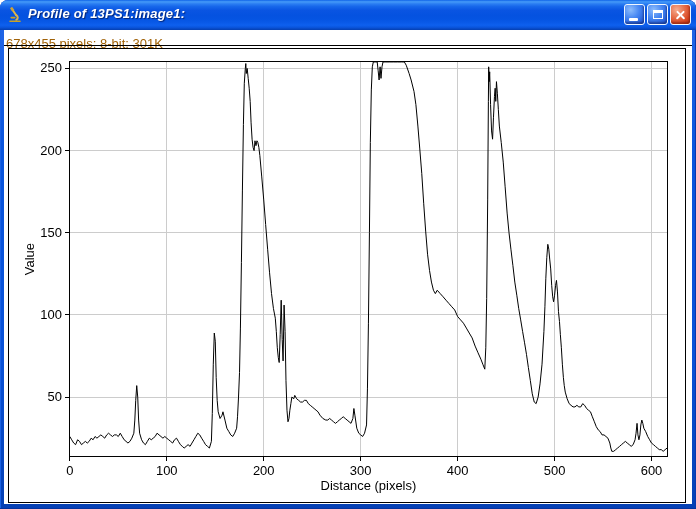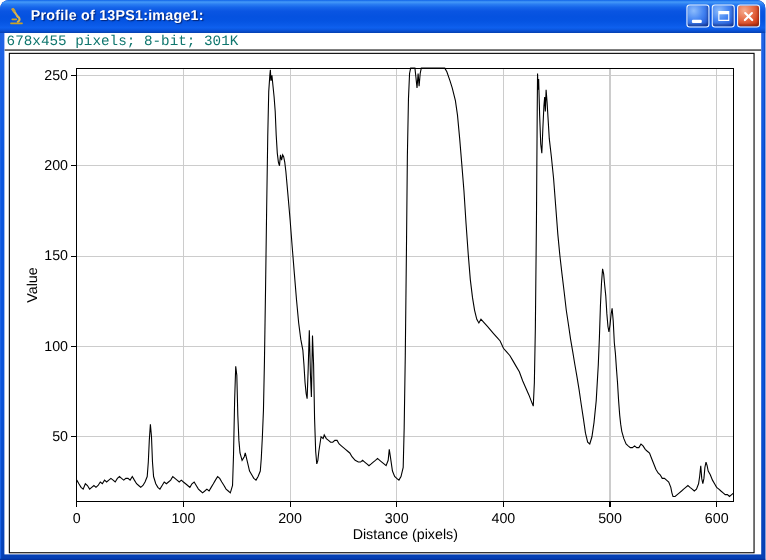--- a/index.html
+++ b/index.html
@@ -14,43 +14,43 @@
   }
   .titlebar{
     position:absolute;left:0;top:0;right:0;height:30px;
     background:linear-gradient(180deg,#0f63e8 0%,#459af8 6%,#2a7df2 13%,#1666ea 22%,#0a55e2 34%,#0552e0 50%,#0554e2 64%,#0a5ae8 76%,#0e60ee 84%,#0a55dd 91%,#0747c0 97%,#053fb0 100%);
     border-radius:8px 8px 0 0;
   }
   .title-icon{position:absolute;left:7px;top:7px;width:16px;height:16px;}
   .title-text{
     position:absolute;left:28px;top:6px;
     color:#fff;font-size:13px;font-weight:bold;letter-spacing:.2px;
-    text-shadow:1px 1px 1px rgba(0,10,60,.65);white-space:nowrap;
+    text-shadow:1px 1px 1px rgba(0,10,60,.65);white-space:nowrap;font-style:italic;
   }
   .controls{position:absolute;right:5px;top:4px;display:flex;gap:2px;}
   .wbtn{
     position:relative;width:21px;height:21px;border-radius:3px;
     border:1px solid #eef6ff;cursor:default;padding:0;
   }
   .wbtn.blue{background:radial-gradient(circle at 30% 25%,#8cbcfc 0%,#4585f2 45%,#2a63dd 78%,#1b4cc0 100%);
     box-shadow:inset -1px -2px 2px rgba(0,0,40,.35);}
   .wbtn.red{background:radial-gradient(circle at 30% 25%,#f6ad90 0%,#e8744f 38%,#d8451f 72%,#b53212 100%);
     box-shadow:inset -1px -2px 2px rgba(60,0,0,.35);}
   .glyph-min{position:absolute;left:4px;bottom:3px;width:9px;height:3px;background:#fff;border-radius:1px;}
   .glyph-max{position:absolute;left:5px;top:5px;width:10px;height:9px;border:1px solid #fff;border-top:3px solid #fff;}
   .glyph-close-a,.glyph-close-b{position:absolute;left:4px;top:8.5px;width:11px;height:2.4px;background:#fff;border-radius:1px;}
   .glyph-close-a{transform:rotate(45deg);}
   .glyph-close-b{transform:rotate(-45deg);}
   .client{
     position:absolute;left:4px;right:4px;top:30px;bottom:5px;
     background:#fff;overflow:hidden;
   }
   .status-line{
-    position:absolute;left:2px;top:1px;height:14px;
-    font-size:13px;line-height:14px;color:#0f766e;white-space:nowrap;font-family:Liberation Mono, monospace;
+    position:absolute;left:2px;top:7px;height:14px;
+    font-size:13px;line-height:14px;color:#a16207;white-space:nowrap;
   }
   .separator{position:absolute;left:0;right:0;top:15px;height:0;border-top:1px solid #000;}
   .plot-canvas{
     position:absolute;left:4px;top:18px;width:678px;height:455px;
     border:1px solid #000;background:#fff;
   }
   .plot-canvas svg{display:block;width:100%;height:100%;}
   .tick{font-family:"Liberation Sans",sans-serif;font-size:13px;fill:#000;}
 </style>
 </head>

